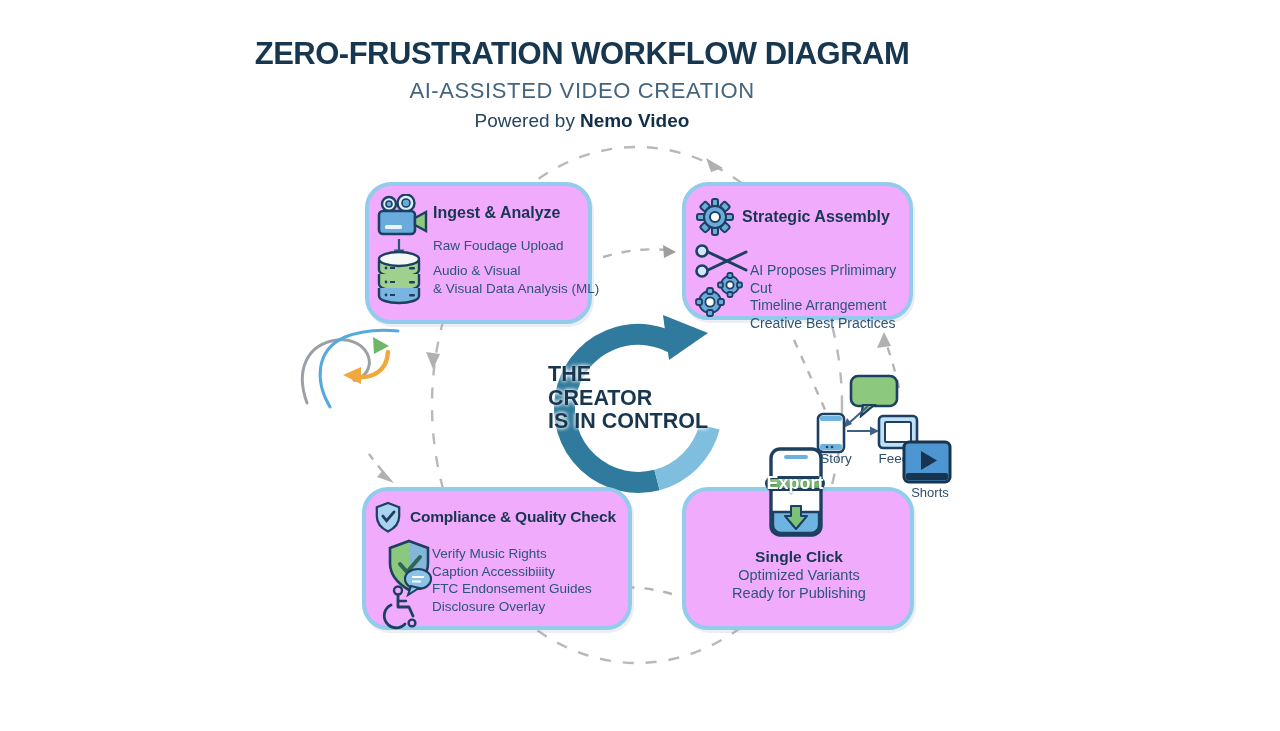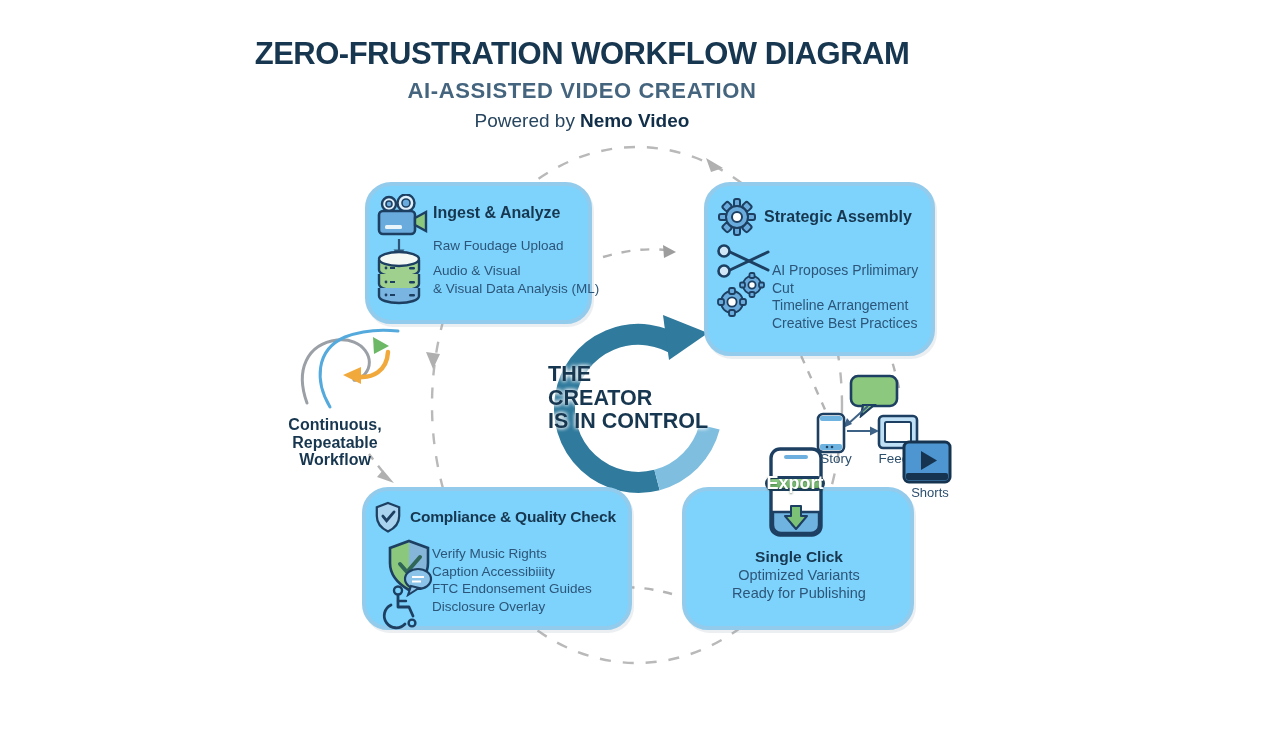--- a/index.html
+++ b/index.html
@@ -2,25 +2,25 @@
 <html><head>
 <meta charset="utf-8">
 <style>
   html,body{margin:0;padding:0;background:#fff;}
   #stage{position:relative;width:1280px;height:731px;background:#fff;overflow:hidden;
          font-family:"Liberation Sans","DejaVu Sans",sans-serif;}
   .abs{position:absolute;}
   
   #hdr{position:absolute;top:36px;left:0;width:1164px;text-align:center;z-index:3;}
   .title{font-size:31px;font-weight:800;color:#17364f;letter-spacing:-.5px;}
-  .subtitle{font-size:22px;font-weight:700;color:#45657f;letter-spacing:.6px;margin-top:6px;}
+  .subtitle{font-size:22px;font-weight:400;color:#45657f;letter-spacing:.6px;margin-top:6px;}
   .powered{font-size:19px;color:#27455f;margin-top:6px;}
   .powered b{color:#122f49;margin-left:5px;}
   
-  .box{position:absolute;box-sizing:border-box;background:#7dd3fc;border:4px solid #93cbec;
+  .box{position:absolute;box-sizing:border-box;background:#f0abfc;border:4px solid #93cbec;
        border-radius:26px;z-index:2;box-shadow:2px 3px 0 rgba(150,165,180,.18);}
   .h-row{display:flex;align-items:center;gap:8px;}
   .h-label{font-weight:700;color:#17364f;}
   .items{color:#2d5579;}
   .line{white-space:nowrap;}
   #box-tl .h-label{font-size:16px;}
   #box-tr .h-label{font-size:16px;}
   #box-bl .h-label{font-size:15.5px;letter-spacing:-.2px;}
   
   #center-text{position:absolute;left:548px;top:363px;width:180px;z-index:4;
@@ -78,25 +78,20 @@
   </div>
 
   <svg class="abs" width="120" height="95" viewBox="0 0 120 95" style="left:285px;top:322px;z-index:1;">
     <path d="M22,81 C10,48 22,22 52,18 C78,15 92,38 80,52 C74,59 66,60 70,56" fill="none" stroke="#9aa0a6" stroke-width="3" stroke-linecap="round"></path>
     <path d="M45,85 C30,60 30,28 60,15 C78,8 95,7 113,9" fill="none" stroke="#55aadd" stroke-width="3" stroke-linecap="round"></path>
     <polygon points="88,15 104,24 89,32" fill="#6db867"></polygon>
     <path d="M103,30 C102,48 88,58 70,54" fill="none" stroke="#f1a93b" stroke-width="4.5" stroke-linecap="round"></path>
     <polygon points="76,45 58,53 76,62" fill="#f1a93b"></polygon>
   </svg>
 
-  <div id="side-label">
-    <div>Continuous,</div>
-    <div>Repeatable</div>
-    <div>Workflow</div>
-  </div>
 
   <div id="center-text">
     <div>THE</div>
     <div>CREATOR</div>
     <div>IS IN CONTROL</div>
   </div>
 
   <div class="box" id="box-tl" style="left:365px;top:182px;width:227px;height:142px;">
 
     <svg class="abs" width="54" height="44" viewBox="0 0 54 44" style="left:6px;top:8px;">
@@ -131,21 +126,21 @@
     <div class="abs" style="left:64px;top:18px;width:158px;">
       <div class="h-label">Ingest &amp; Analyze</div>
       <div class="items" style="margin-top:15px;font-size:13.5px;line-height:18px;">
         <div class="line" style="margin-bottom:7px;">Raw Foudage Upload</div>
         <div class="line">Audio &amp; Visual</div>
         <div class="line">&amp; Visual Data Analysis (ML)</div>
       </div>
     </div>
   </div>
 
-  <div class="box" id="box-tr" style="left:704px;top:182px;width:231px;height:174px;">
+  <div class="box" id="box-tr" style="left:682px;top:182px;width:231px;height:138px;">
     <div class="h-row" style="margin:12px 0 0 10px;">
       <svg width="38" height="38" viewBox="0 0 38 38">
         <g fill="#6aabdd" stroke="#1d3f61" stroke-width="2">
           <g>
             <rect x="16" y="1" width="6" height="8" rx="2"></rect>
               <rect x="16" y="29" width="6" height="8" rx="2"></rect>
             <rect x="1" y="16" width="8" height="6" rx="2"></rect>
               <rect x="29" y="16" width="8" height="6" rx="2"></rect>
             <rect x="5" y="5" width="8" height="7" rx="2" transform="rotate(-45 9 8.5)"></rect>
             <rect x="25" y="5" width="8" height="7" rx="2" transform="rotate(45 29 8.5)"></rect>

